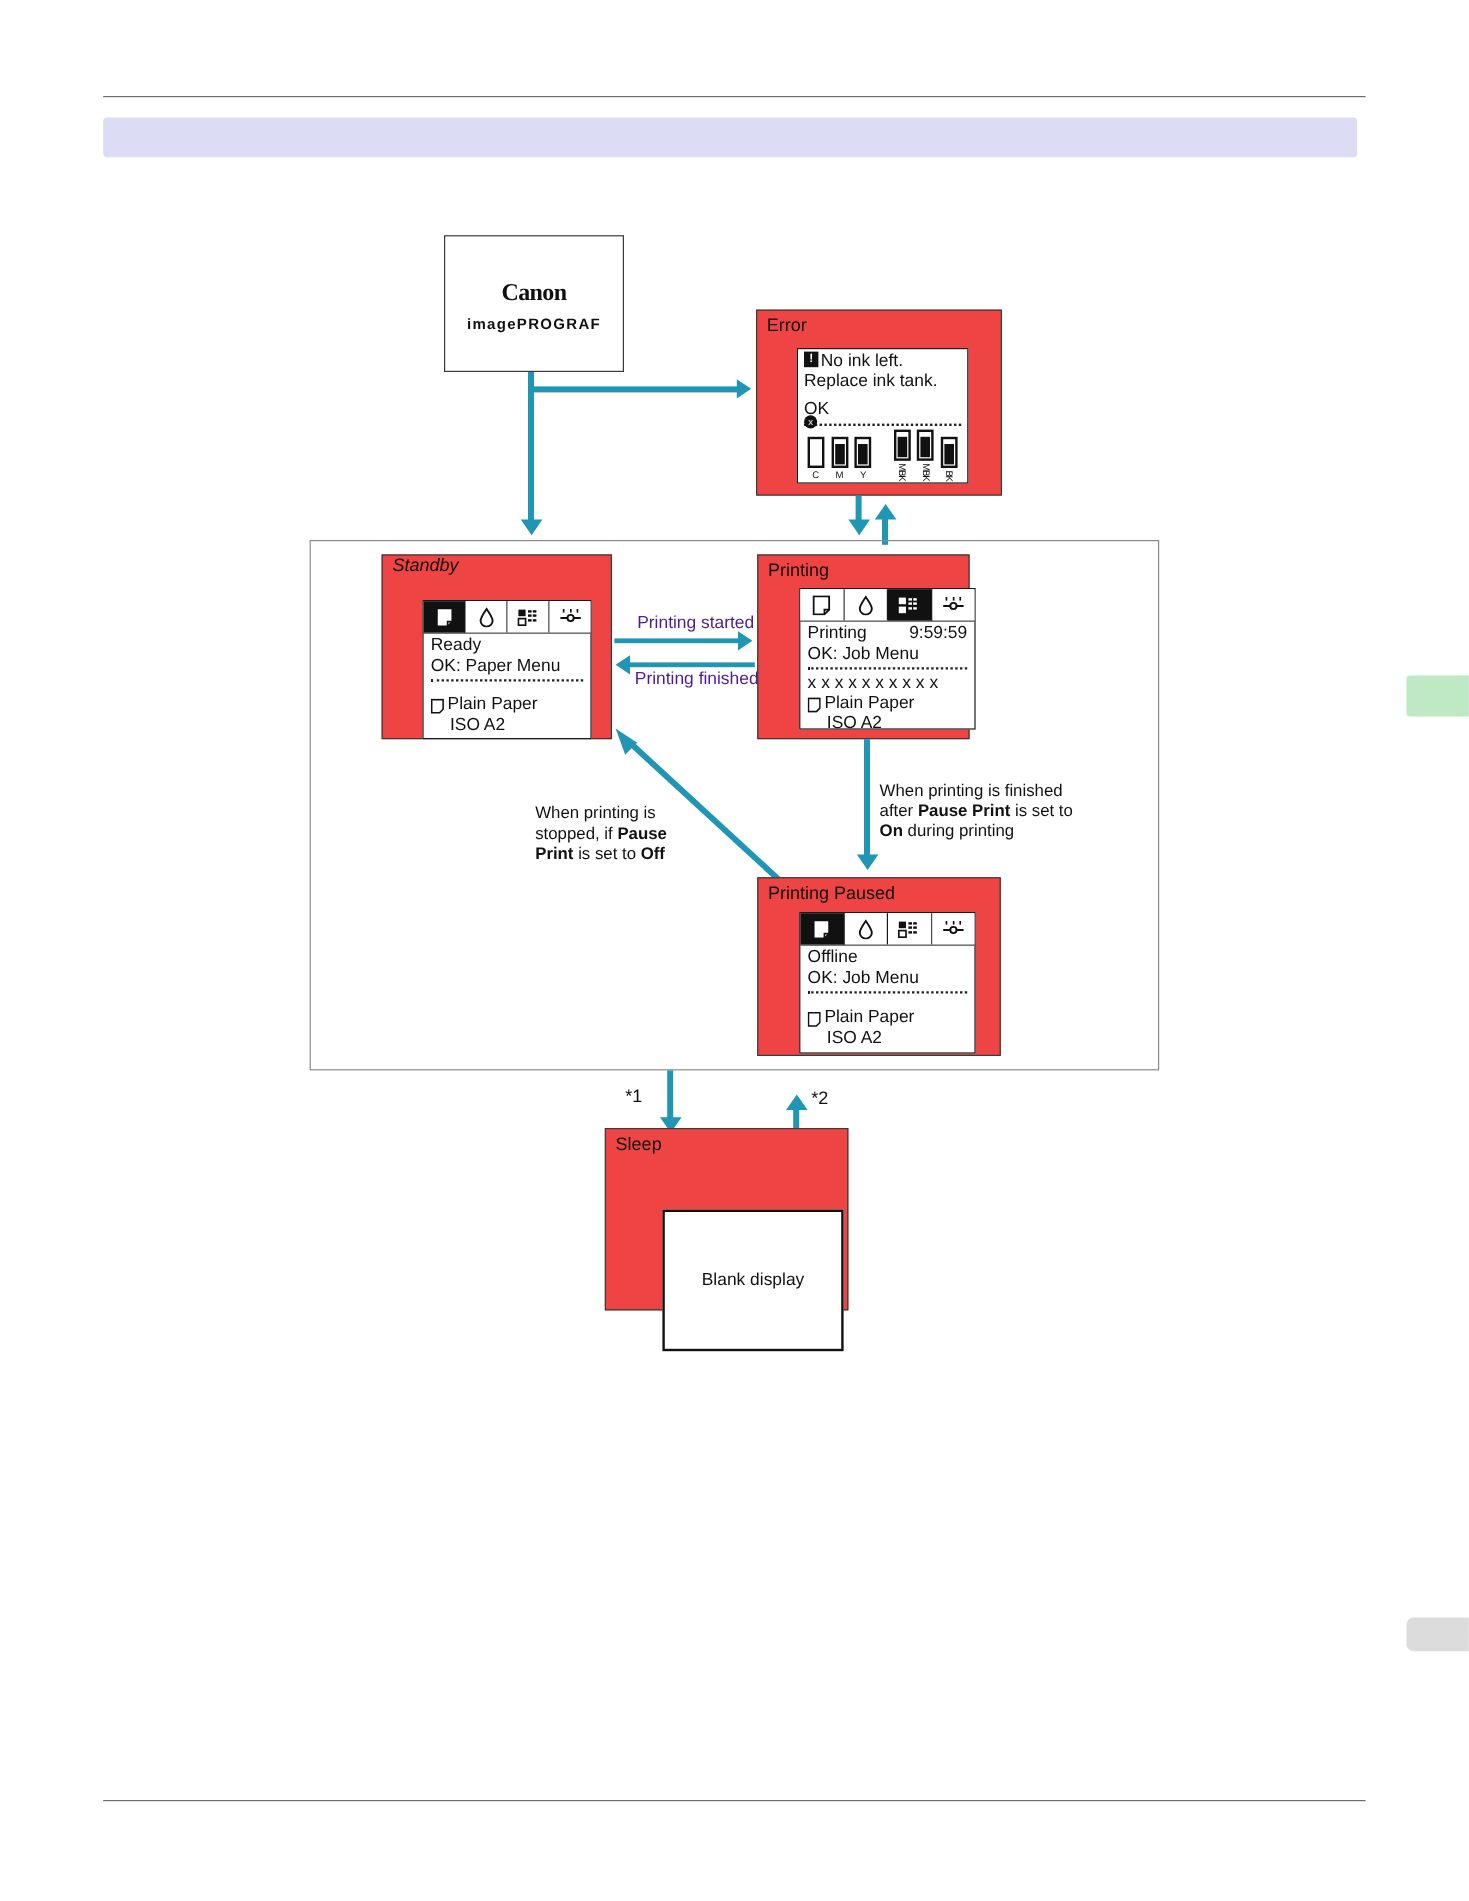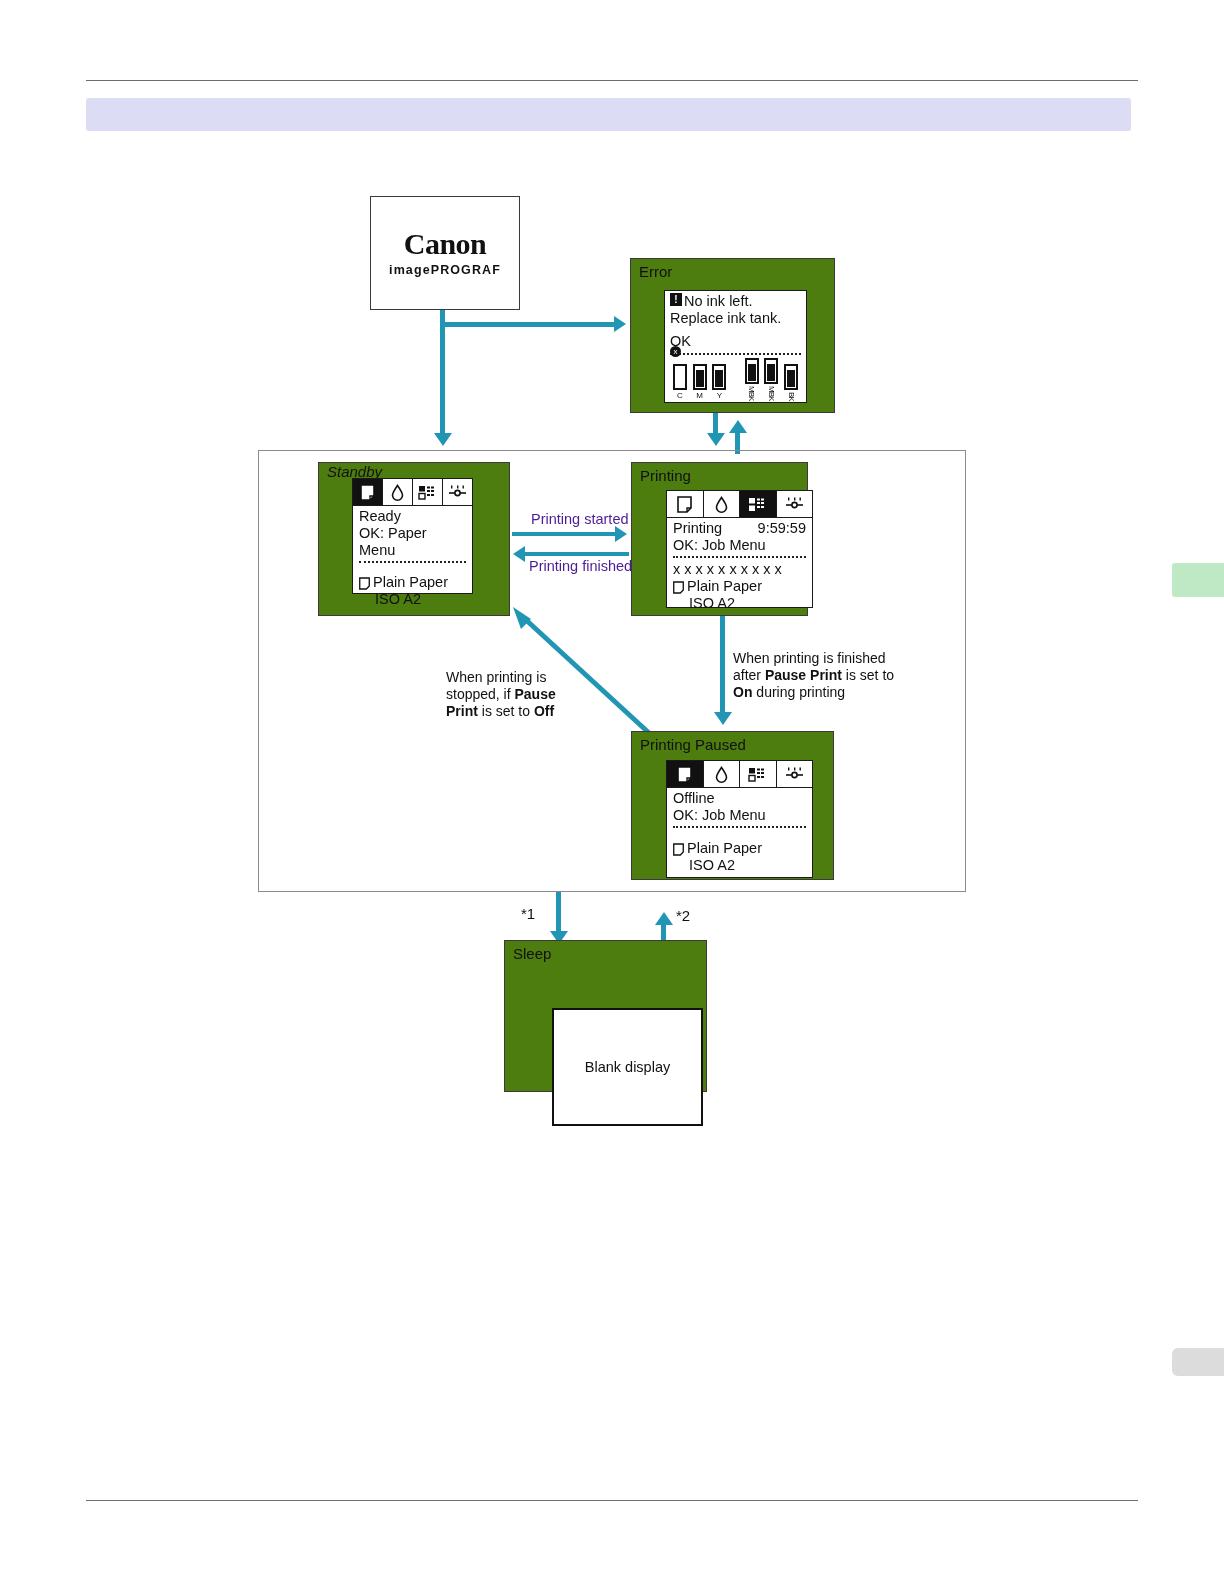--- a/index.html
+++ b/index.html
@@ -14,21 +14,21 @@
   .page{position:absolute;inset:0;}
 
   
   .rule-top{position:absolute;left:86px;top:80px;width:1052px;height:1px;background:#6d6d6d;}
   .rule-bottom{position:absolute;left:86px;top:1500px;width:1052px;height:1px;background:#6d6d6d;}
   .header-band{position:absolute;left:86px;top:98px;width:1045px;height:33px;background:#dcdcf5;border-radius:3px;}
   .tab-green{position:absolute;left:1172px;top:563px;width:52px;height:34px;background:#bfe9c4;border-radius:3px 0 0 3px;}
   .tab-gray{position:absolute;left:1172px;top:1348px;width:52px;height:28px;background:#dcdcdc;border-radius:6px 0 0 6px;}
 
   
-  .box{position:absolute;border:1px solid #3a3a3a;background:#4d7c0f;box-sizing:border-box;}
+  .box{position:absolute;border:1px solid #3a3a3a;background:#ef4444;box-sizing:border-box;}
   .box-title{position:absolute;font-size:15px;color:#111;white-space:nowrap;}
   .outer-group{position:absolute;border:1px solid #8a8a8a;background:transparent;box-sizing:border-box;}
 
   
   .lcd{position:absolute;border:1.5px solid #1a1a1a;background:#fff;box-sizing:border-box;}
   .lcd-tabs{display:flex;height:27px;border-bottom:1.5px solid #1a1a1a;box-sizing:border-box;}
   .lcd-tab{flex:1;border-right:1.5px solid #1a1a1a;display:flex;align-items:center;justify-content:center;box-sizing:border-box;background:#fff;}
   .lcd-tab:last-child{border-right:none;}
   .lcd-tab.sel{background:#111;}
   .lcd-body{position:relative;padding:2px 6px 0 6px;font-size:14.5px;line-height:17px;}
@@ -63,21 +63,21 @@
   .ah-left{border-top:8px solid transparent;border-bottom:8px solid transparent;border-right:12px solid #2196b4;}
 
   .note{position:absolute;font-size:14px;line-height:17px;color:#111;white-space:pre-line;}
   .note b{font-weight:bold;}
   .edge-label{position:absolute;font-size:14.5px;color:#4c1d95;white-space:nowrap;background:#fff;padding:0 2px;}
   .star{position:absolute;font-size:15px;color:#111;}
 
   
   .logo-box{position:absolute;border:1.5px solid #3a3a3a;background:#fff;box-sizing:border-box;
             display:flex;flex-direction:column;align-items:center;justify-content:center;}
-  .logo-canon{font-family:"Liberation Serif", serif;font-weight:bold;font-size:30px;letter-spacing:-0.5px;color:#111;line-height:30px;}
+  .logo-canon{font-family:"Liberation Serif", serif;font-weight:bold;font-size:20px;letter-spacing:-0.5px;color:#111;line-height:30px;}
   .logo-ipf{font-size:12.5px;font-weight:bold;letter-spacing:1.1px;color:#111;margin-top:4px;}
 
   
   .blank-inner{position:absolute;border:2px solid #111;background:#fff;display:flex;align-items:center;justify-content:center;font-size:14.5px;}
 </style>
 </head>
 <body>
 
 <div class="page">
 
@@ -157,21 +157,21 @@
 
   <div class="arw" style="left:713px;top:413px;width:5px;height:22px;"></div>
   <div class="arrow-head ah-down" style="left:707px;top:433px;"></div>
   <div class="arw" style="left:735px;top:432px;width:5px;height:22px;"></div>
   <div class="arrow-head ah-up" style="left:729px;top:420px;"></div>
 
   <div class="outer-group" style="left:258px;top:450px;width:708px;height:442px;"></div>
 
   <div class="box" style="left:318px;top:462px;width:192px;height:154px;">
     <div class="box-title" style="left:8px;top:0;font-style:italic;">Standby</div>
-    <div class="lcd" style="left:33px;top:15px;width:121px;height:116px;">
+    <div class="lcd" style="left:33px;top:37px;width:141px;height:116px;">
       <div class="lcd-tabs">
         <div class="lcd-tab sel">
           <svg class="ic ic-paper" viewBox="0 0 15 17">
             <path d="M1 1 H14 V12 L10 16 H1 Z" fill="#fff" stroke="#111" stroke-width="1.6"></path>
             <path d="M14 12 H10 V16" fill="none" stroke="#111" stroke-width="1.4"></path>
           </svg>
         </div>
         <div class="lcd-tab">
           <svg class="ic ic-ink" viewBox="0 0 15 17">
             <path d="M7.5 1.5 C4 6.5 2.5 9 2.5 11.2 A5 5 0 0 0 12.5 11.2 C12.5 9 11 6.5 7.5 1.5 Z" fill="#fff" stroke="#111" stroke-width="1.6"></path>

